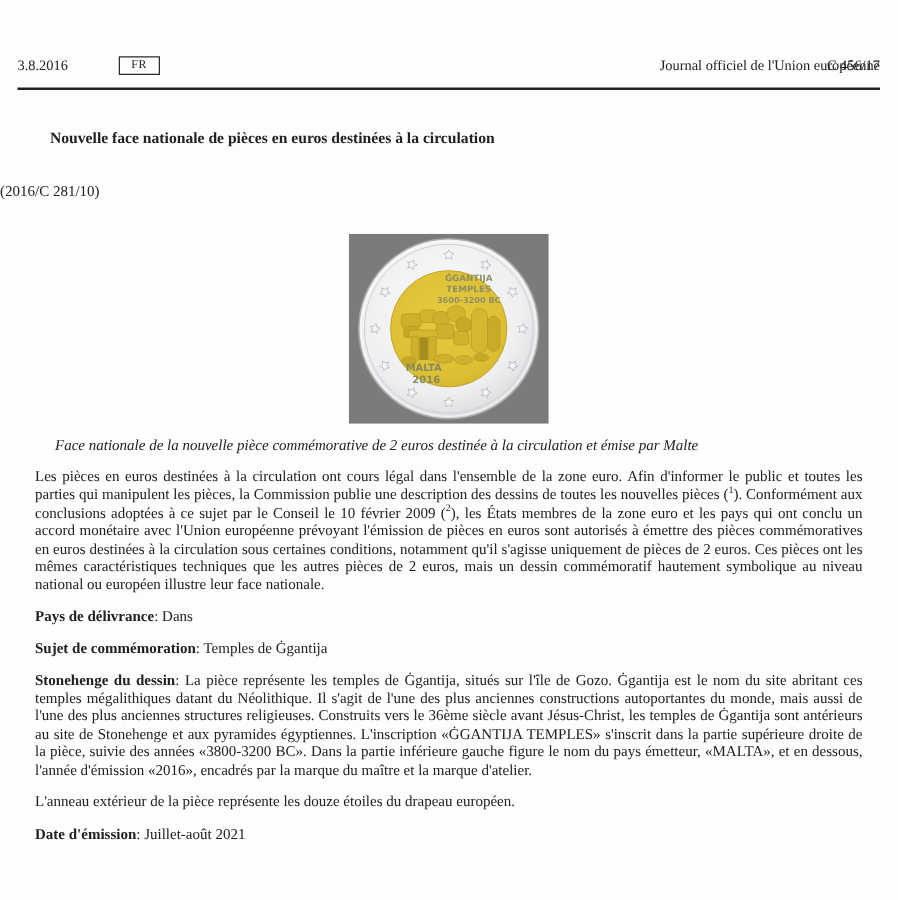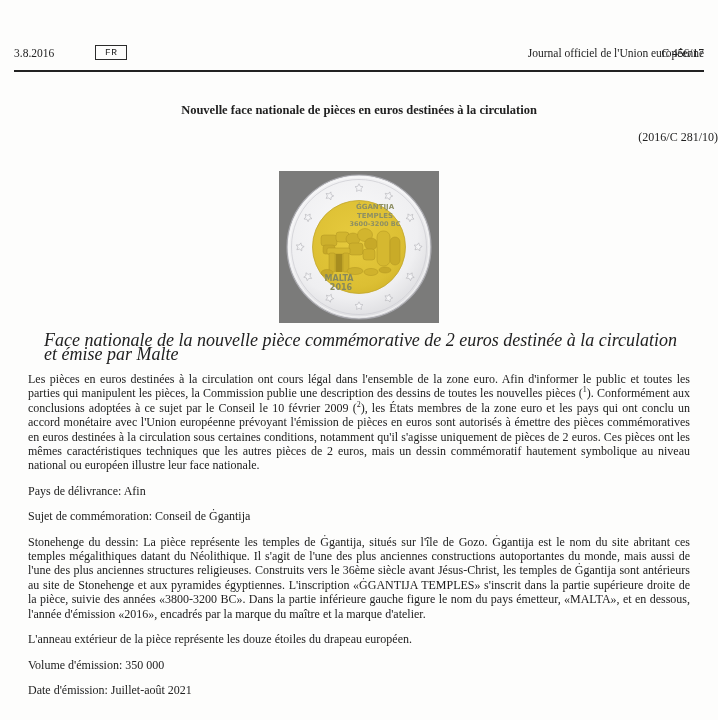--- a/index.html
+++ b/index.html
@@ -21,55 +21,53 @@
     font-size: 11.5px;
   }
   .h-date { position: absolute; left: 0; top: 47px; }
   .h-lang {
     position: absolute; left: 81px; top: 45px;
     border: 1.5px solid #2b2b2b;
     padding: 0 9px;
     font-size: 9.5px;
     line-height: 13px;
     letter-spacing: 0.5px;
-    font-family: Liberation Mono, monospace;
   }
   .h-journal { position: absolute; left: 0; right: 0; top: 47px; text-align: right; }
   .h-ref { position: absolute; right: 0; top: 47px; }
   .rule { margin: 6px 14px 0 14px; border-top: 2px solid #222; height: 0; }
 
   
   .title {
     margin: 31px 40px 0 40px;
-    text-align: center;
     font-weight: bold;
     font-size: 12.5px;
   }
-  .doc-ref { margin-top: 12px; text-align: right; font-size: 12px; }
+  .doc-ref { margin-top: 28px; text-align: left; font-size: 12px; }
 
   
   .coin-fig { width: 160px; height: 152px; margin: 26px auto 0 auto; }
   .coin-fig svg { display: block; }
 
   
   .caption {
     margin: 10px 40px 0 44px;
     font-style: italic;
-    font-size: 18px;
+    font-size: 12px;
     line-height: 14px;
   }
   .content { margin: 0 28px; }
   .body-text {
     margin: 11px 0 0 0;
     text-align: justify;
     font-size: 12px;
     line-height: 14.4px;
   }
   .body-text sup { font-size: 8px; line-height: 0; }
-  .field-label { font-weight: normal; }
+  .field-label { font-weight: bold; }
 </style>
 </head>
 <body>
 
 <div class="page">
 
   <div class="header">
     <span class="h-date">3.8.2016</span>
     <span class="h-journal">Journal officiel de l'Union européenne</span>
     <span class="h-lang">FR</span>
@@ -152,30 +150,28 @@
     </svg>
   </div>
 
   <div class="caption">Face nationale de la nouvelle pièce commémorative de 2 euros destinée à la circulation et émise par Malte</div>
 
   <div class="content">
 
     <p class="body-text"><span>Les pièces en euros destinées à la circulation ont cours légal dans l'ensemble de la zone euro. Afin d'informer le public et toutes les parties qui manipulent les pièces, la Commission publie une description des dessins de toutes les nouvelles pièces (</span><sup>1</sup><span>). Conformément aux conclusions adoptées à ce sujet par le Conseil le 10 février 2009 (</span><sup>2</sup><span>), les États membres de la zone euro et les pays qui ont conclu un accord monétaire avec l'Union européenne prévoyant l'émission de pièces en euros sont autorisés à émettre des pièces commémoratives en euros destinées à la circulation sous certaines conditions, notamment qu'il s'agisse uniquement de pièces de 2 euros. Ces pièces ont les mêmes caractéristiques techniques que les autres pièces de 2 euros, mais un dessin commémoratif hautement symbolique au niveau national ou européen illustre leur face nationale.</span></p>
 
     <p class="body-text"><span class="field-label">Pays de délivrance</span><span>:</span>
-      <span>Afin</span></p>
+      <span>Dans</span></p>
 
     <p class="body-text"><span class="field-label">Sujet de commémoration</span><span>:</span>
-      <span>Conseil de Ġgantija</span></p>
+      <span>Temples de Ġgantija</span></p>
 
     <p class="body-text"><span class="field-label">Stonehenge du dessin</span><span>:</span>
       <span>La pièce représente les temples de Ġgantija, situés sur l'île de Gozo. Ġgantija est le nom du site abritant ces temples mégalithiques datant du Néolithique. Il s'agit de l'une des plus anciennes constructions autoportantes du monde, mais aussi de l'une des plus anciennes structures religieuses. Construits vers le 36ème siècle avant Jésus-Christ, les temples de Ġgantija sont antérieurs au site de Stonehenge et aux pyramides égyptiennes. L'inscription «ĠGANTIJA TEMPLES» s'inscrit dans la partie supérieure droite de la pièce, suivie des années «3800-3200 BC». Dans la partie inférieure gauche figure le nom du pays émetteur, «MALTA», et en dessous, l'année d'émission «2016», encadrés par la marque du maître et la marque d'atelier.</span></p>
 
     <p class="body-text">L'anneau extérieur de la pièce représente les douze étoiles du drapeau européen.</p>
 
-    <p class="body-text"><span class="field-label">Volume d'émission</span><span>:</span>
-      <span>350 000</span></p>
 
     <p class="body-text"><span class="field-label">Date d'émission</span><span>:</span>
       <span>Juillet-août 2021</span></p>
 
   </div>
 </div>
 
 </body></html>

